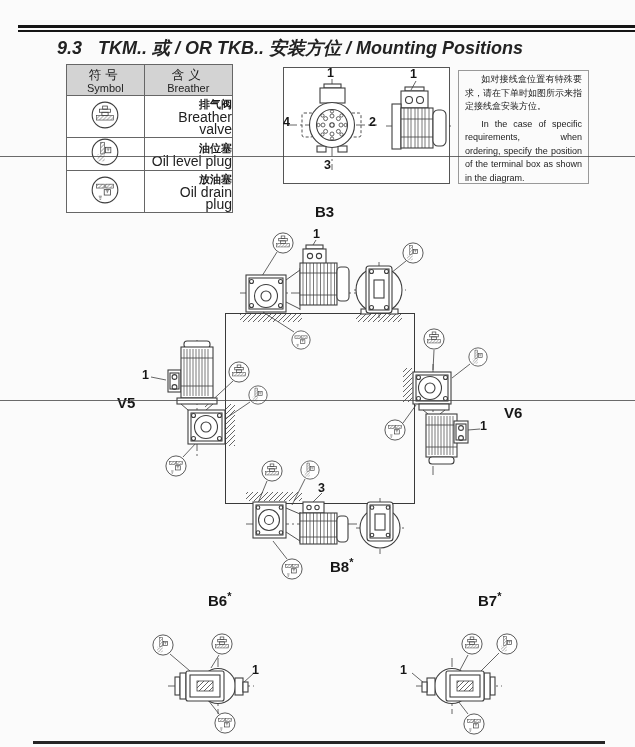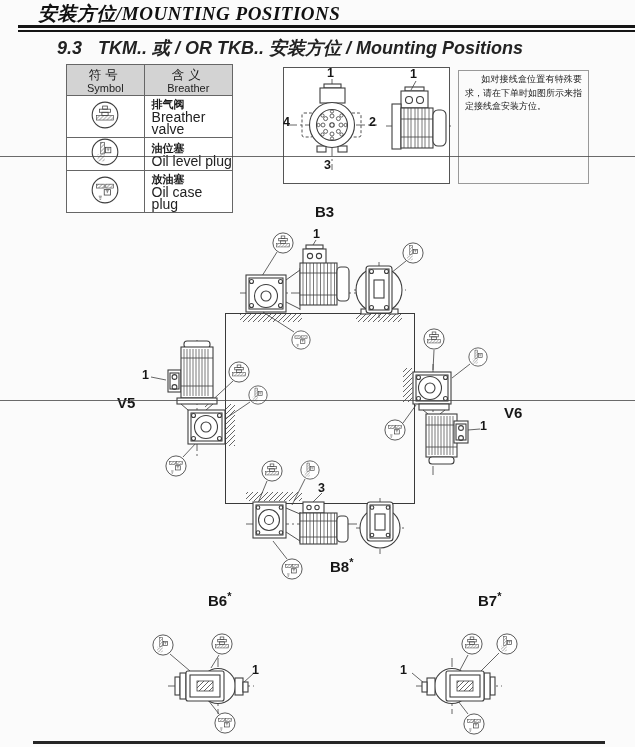--- a/index.html
+++ b/index.html
@@ -15,21 +15,21 @@
                 font-weight:bold;color:#222;}
   .section-line .num{margin-right:16px;}
   
   .legend{position:absolute;left:66px;top:64px;width:167px;border:1.3px solid #555;
           border-collapse:collapse;background:#fff;}
   .legend td{border:1px solid #666;text-align:center;vertical-align:middle;padding:0;margin-top:8px;}
   .legend .hdr{background:#d3d3d3;height:30px;}
   .hdr .cn{font-size:12.5px;letter-spacing:4px;display:block;line-height:14px;padding-top:1px;}
   .hdr .en{font-size:11px;display:block;line-height:12px;color:#222;}
   .legend .iconcell{width:82px;height:30px;}
-  .legend .meancell{width:84px;text-align:left;padding:2px 0 2px 7px;}
+  .legend .meancell{width:84px;text-align:right;padding:2px 0 2px 7px;}
   .meancell .cn{font-size:11px;font-weight:600;display:block;line-height:13px;}
   .meancell .en{font-size:14px;display:block;line-height:12px;color:#222;}
   
   .motorbox{position:absolute;left:283px;top:67px;width:165px;height:115px;
             border:1.2px solid #555;background:#fff;}
   
   .notebox{position:absolute;left:458px;top:70px;width:131px;height:114px;
            border:1px solid #999;background:#fbfbfb;padding:2px 6px;box-sizing:border-box;}
   .notebox p{margin:0 0 4px 0;font-size:9px;line-height:1.5;text-align:justify;
              text-indent:1.8em;color:#222;}
@@ -74,21 +74,20 @@
         <circle cx="18" cy="18" r="16.5" fill="#fff" stroke="#3f3f3f" stroke-width="1.4"></circle>
         <rect x="7" y="10.5" width="10" height="5" fill="url(#hatch)" stroke="#3f3f3f" stroke-width="0.8"></rect>
         <rect x="19" y="10.5" width="10" height="5" fill="url(#hatch)" stroke="#3f3f3f" stroke-width="0.8"></rect>
         <rect x="17" y="17.5" width="8" height="7" fill="none" stroke="#3f3f3f"></rect>
         <path d="M19 19 H23 M21 19 V22" stroke="#3f3f3f" stroke-width="0.8" fill="none"></path>
         <path d="M10 26 H14 M10.5 28 H13.5 M11 30 H13" stroke="#3f3f3f" stroke-width="0.8" fill="none"></path>
       </symbol>
     </defs>
   </svg>
 
-  <div class="doc-title">安装方位/MOUNTING POSITIONS</div>
   <div class="rule-thick"></div>
   <div class="rule-thin"></div>
   <div class="section-line">
     <span class="num">9.3</span><span>TKM.. 或 / OR TKB..  安装方位 / Mounting Positions</span>
   </div>
 
   <table class="legend">
     <tbody>
         <tr>
       <td class="hdr">
@@ -123,30 +122,31 @@
       </td>
     </tr>
     <tr>
       <td class="iconcell">
         <svg width="28" height="28" viewBox="0 0 36 36">
               <use href="#sym-oil-drain"></use>
             </svg>
       </td>
       <td class="meancell">
         <span class="cn">放油塞</span>
-        <span class="en">Oil case plug</span>
+        <span class="en">Oil drain plug</span>
       </td>
     </tr>
   </tbody>
     </table>
 
   <div class="motorbox"></div>
 
   <div class="notebox">
     <p>如对接线盒位置有特殊要求，请在下单时如图所示来指定接线盒安装方位。</p>
+    <p>In the case of specific requirements, when ordering, specify the position of the terminal box as shown in the diagram.</p>
   </div>
 
   <div class="csquare"></div>
 
   <svg class="overlay" viewBox="0 0 635 747">
     <g stroke="#3f3f3f" fill="none" stroke-width="1.1">
 
       <g>
         <path d="M332 79 V170 M288 125 H377" stroke-width="0.8" stroke-dasharray="9 3 2 3"></path>
         <rect x="302" y="113" width="11" height="24" rx="2" stroke-dasharray="3 2" stroke-width="0.9"></rect>

